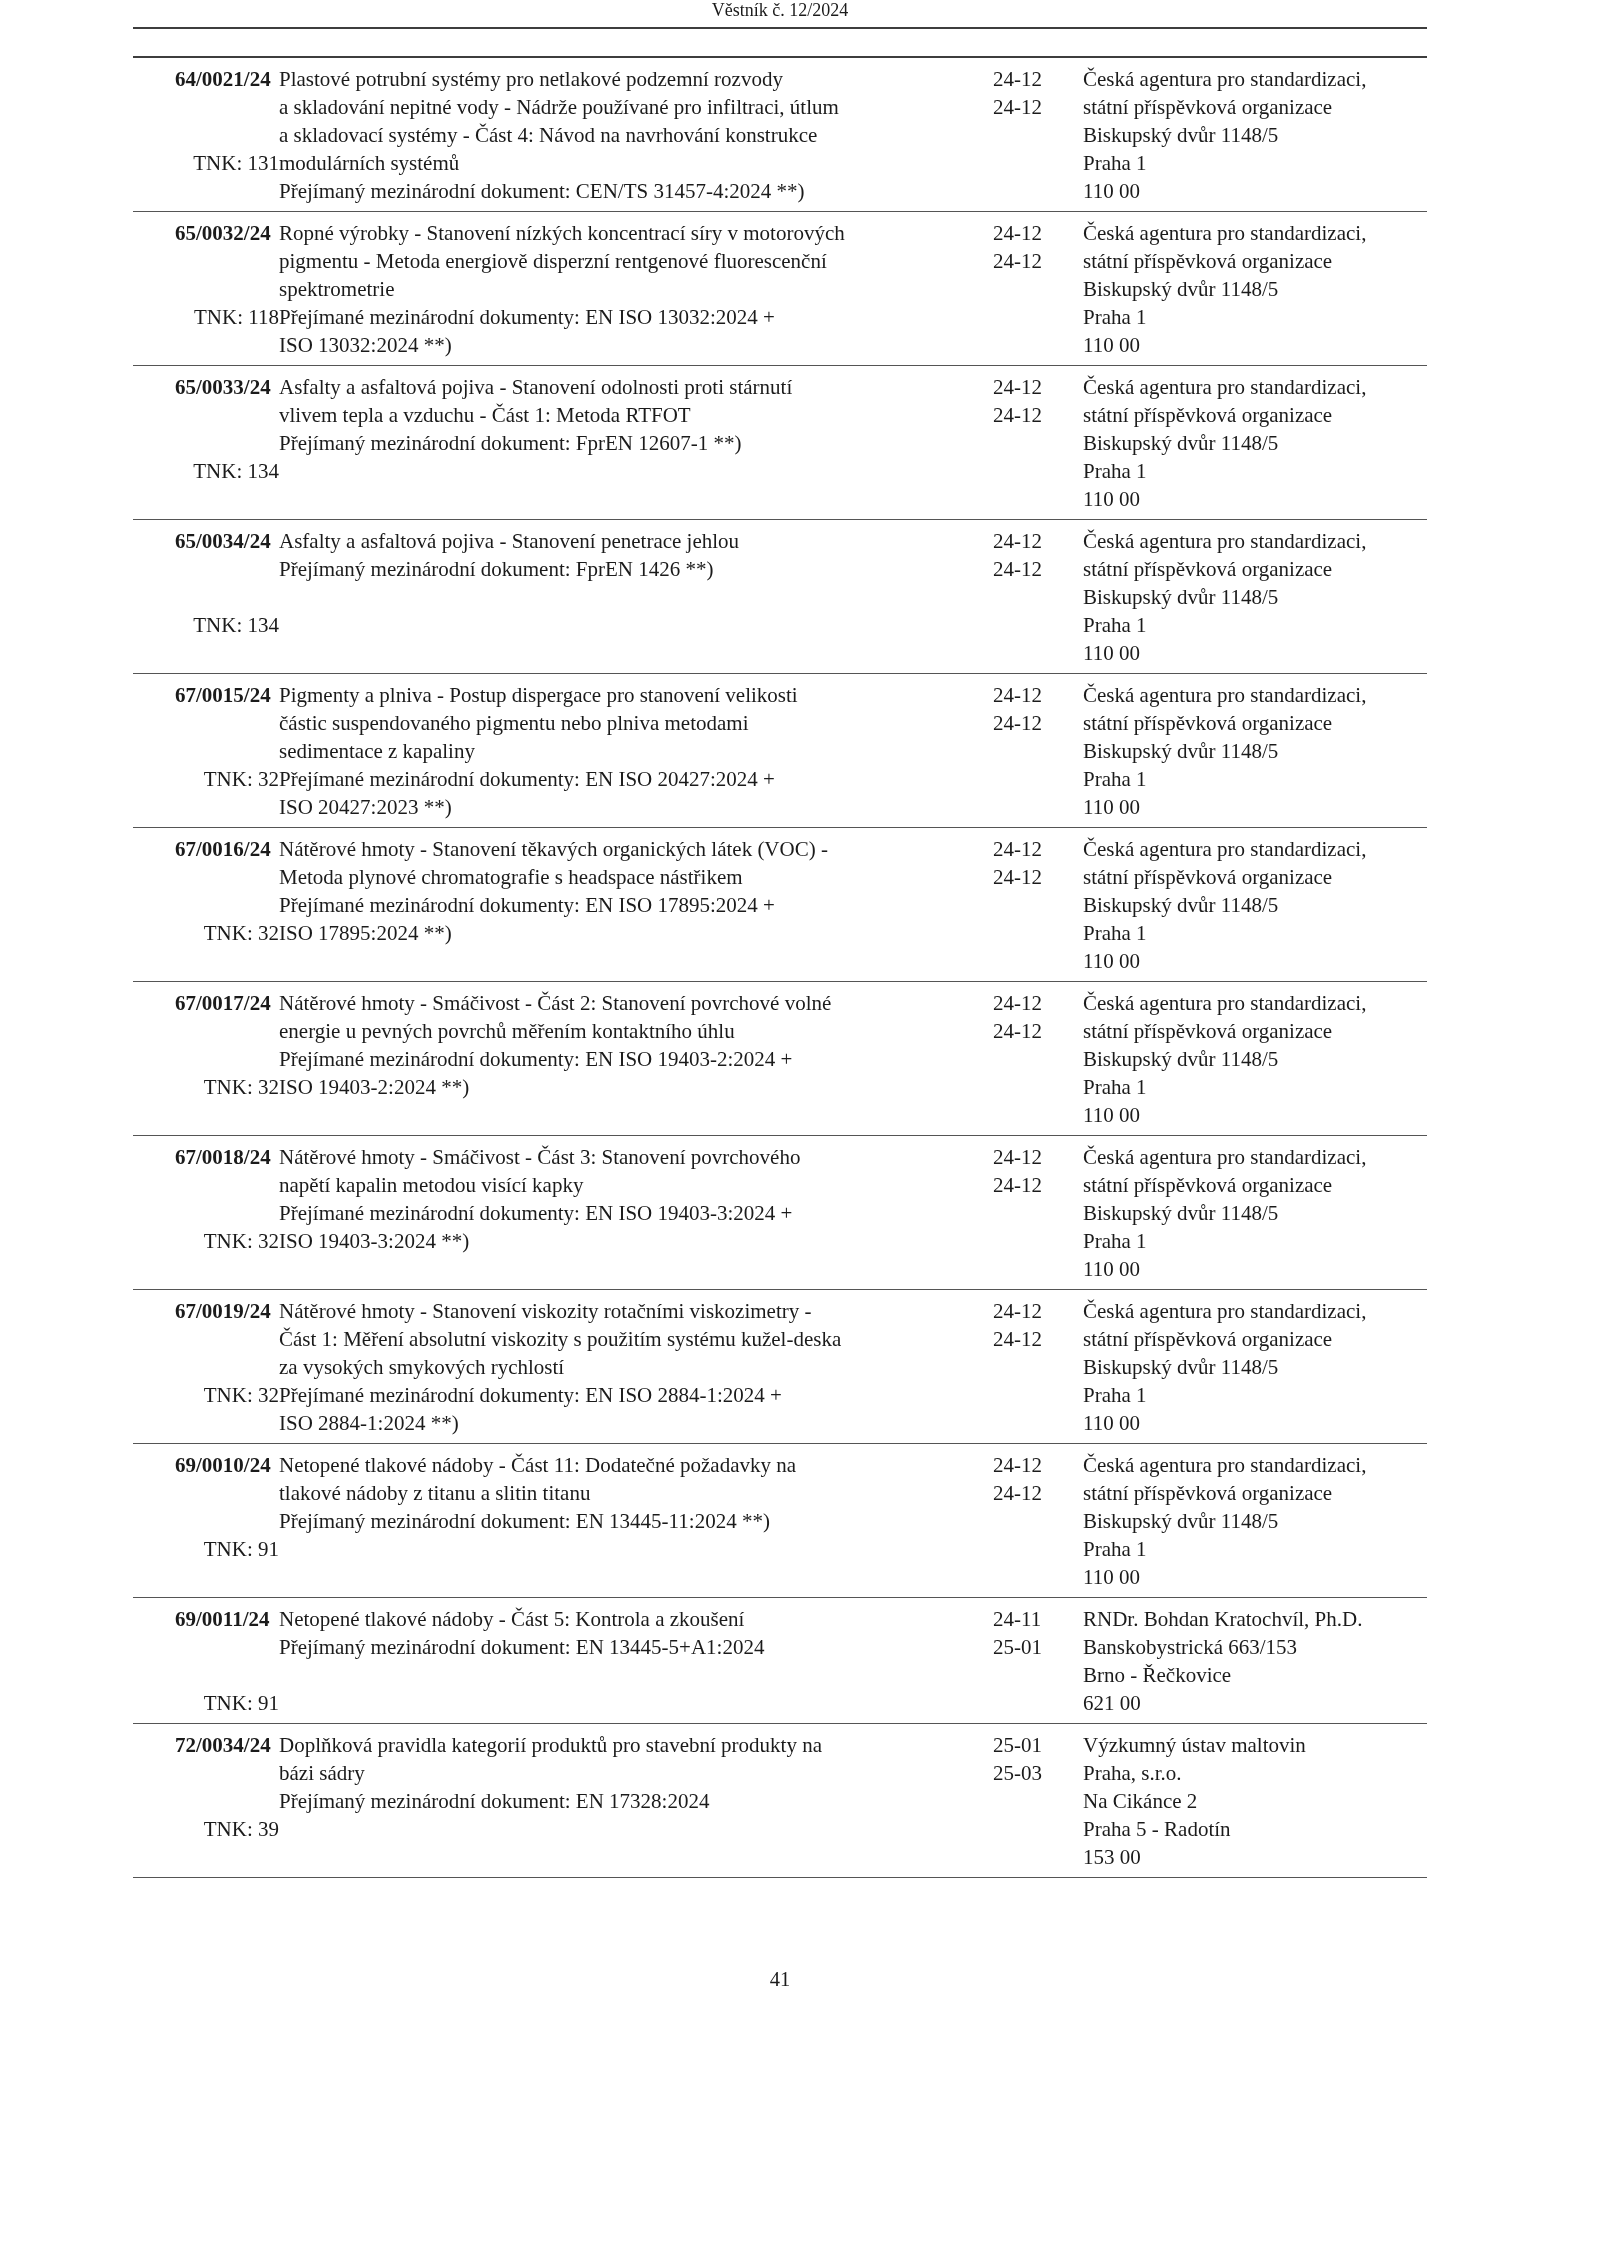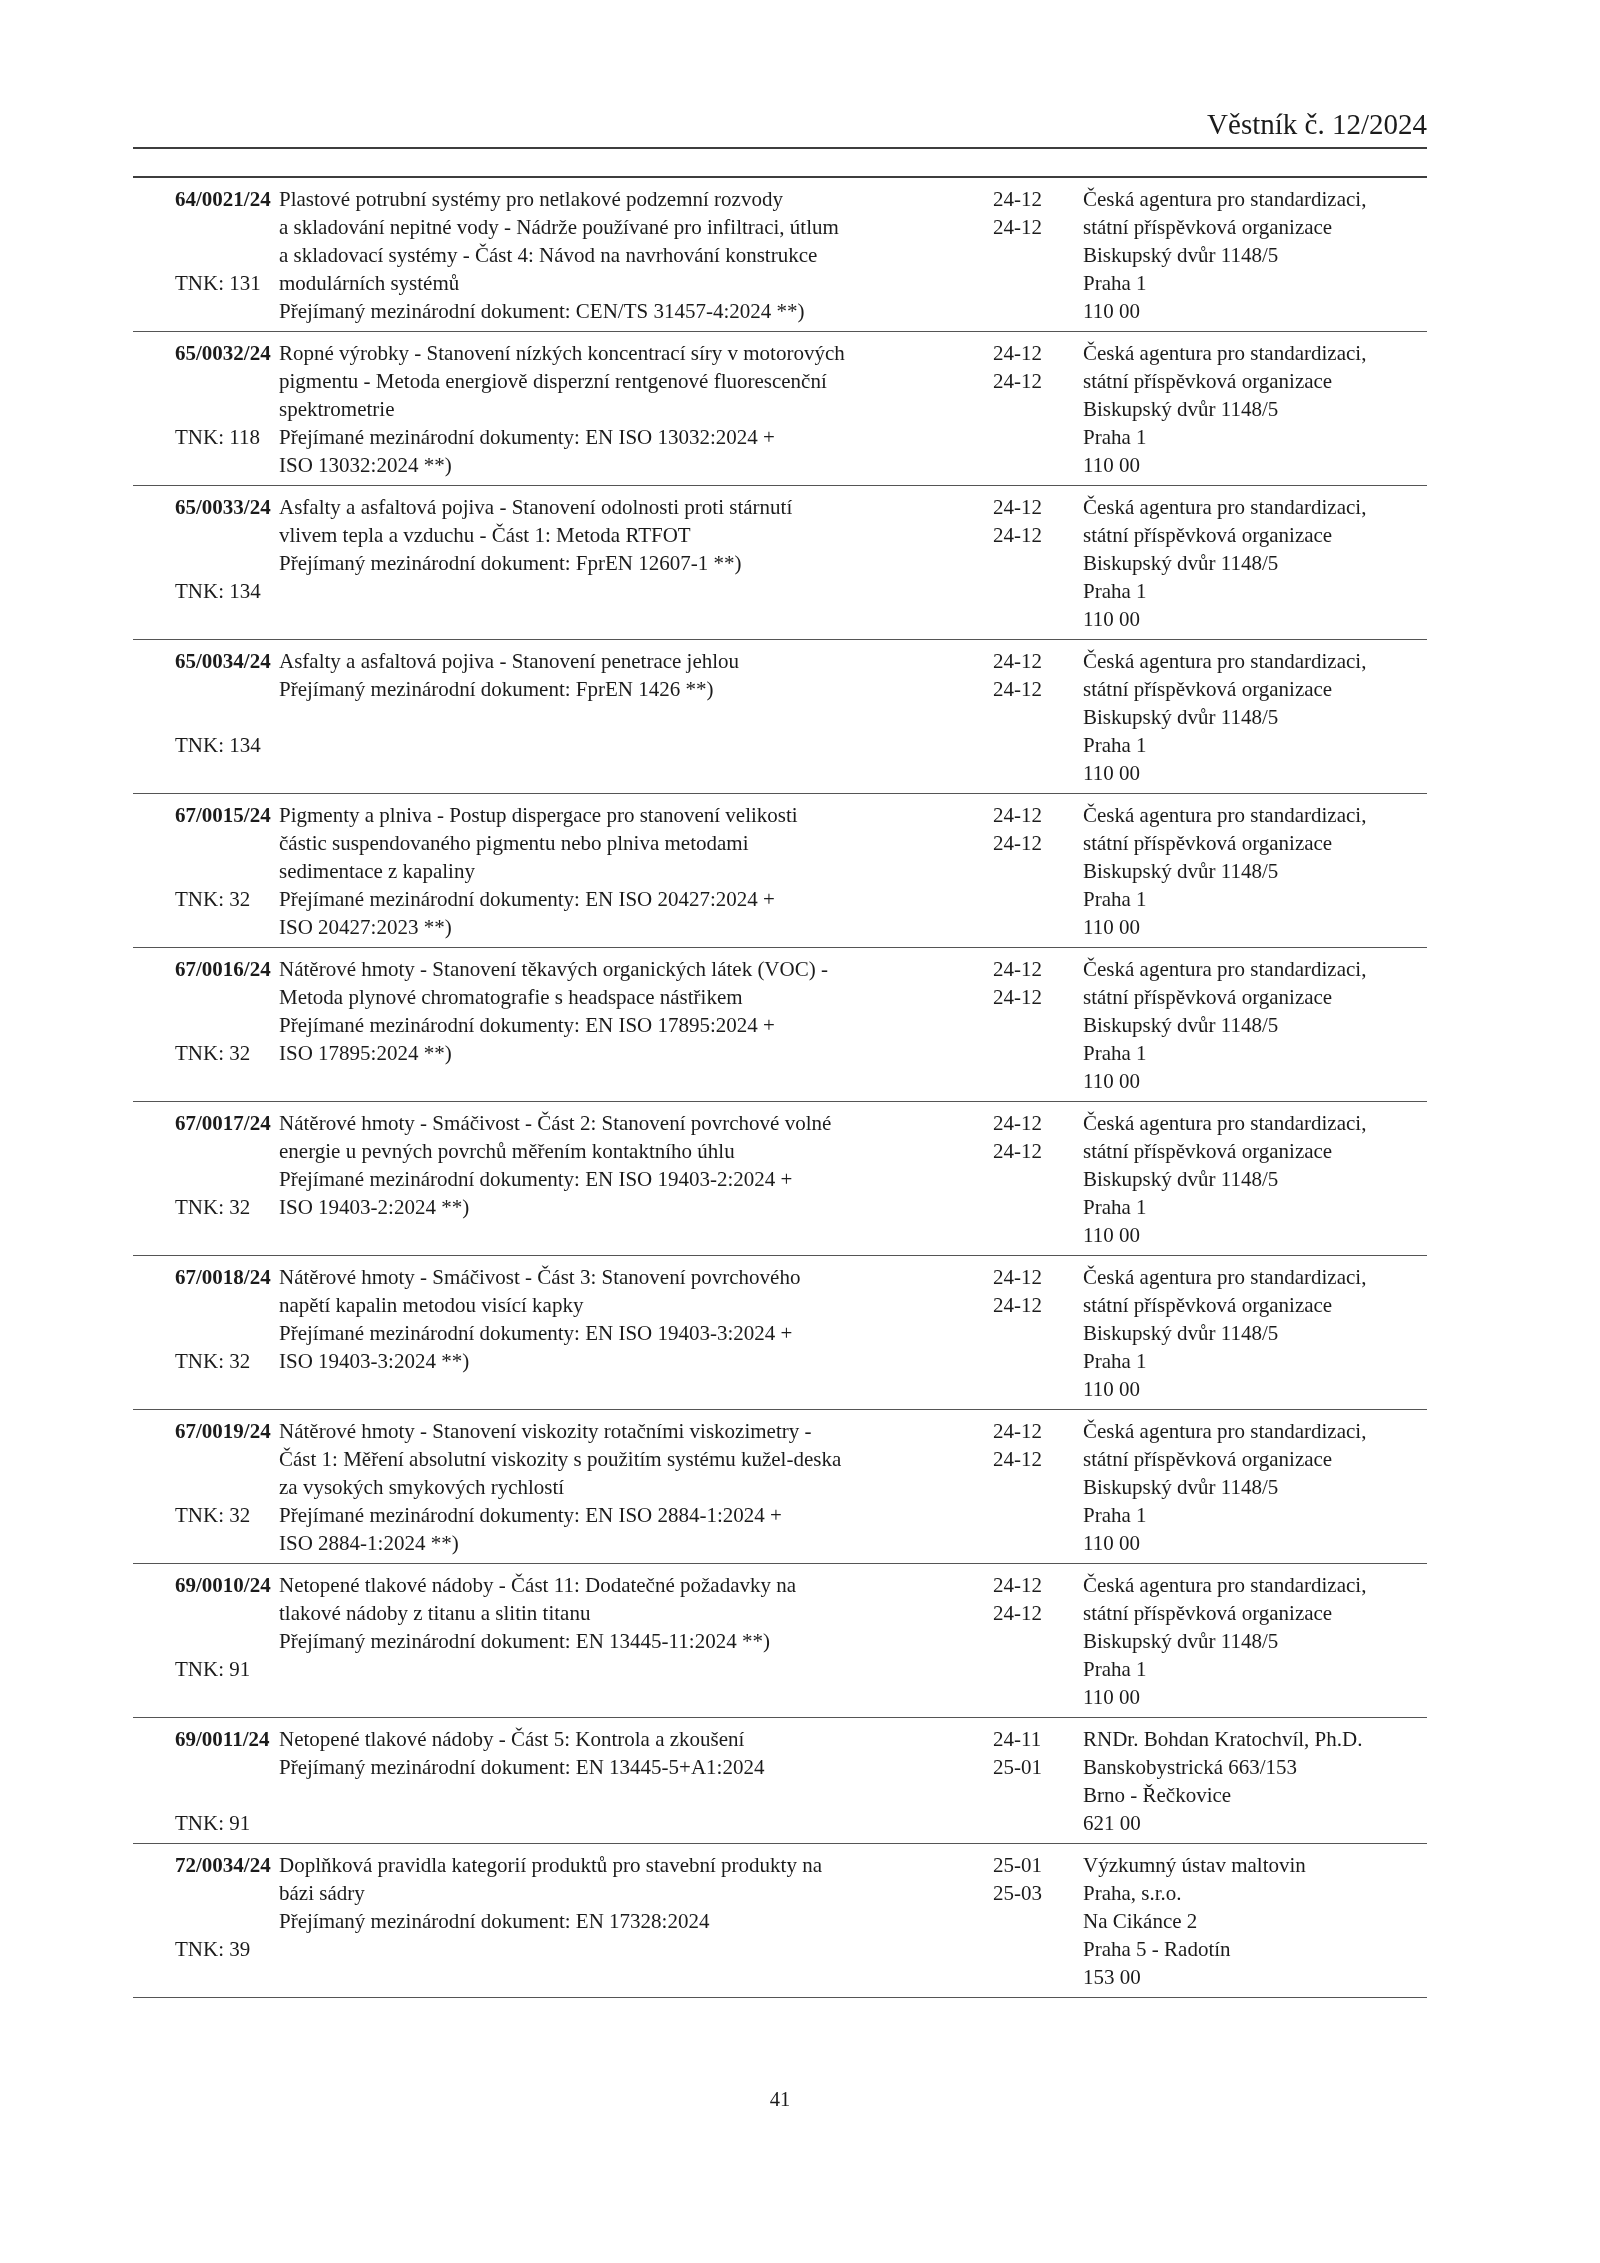--- a/index.html
+++ b/index.html
@@ -13,24 +13,23 @@
     font-family: "Liberation Serif", serif;
     color: #1b1b1b;
     position: relative;
     overflow: hidden;
   }
   .content {
     margin-left: 133px;
     width: 1294px;
   }
   .page-header {
-    padding-top: 108px;
     padding-bottom: 6px;
-    text-align: right;
-    font-size: 29px;
+    text-align: center;
+    font-size: 18px;
     border-bottom: 2.2px solid #3d3d3d;
   }
   .standards-table {
     margin-top: 27px;
     border-top: 2.2px solid #3d3d3d;
   }
   .row {
     display: grid;
     grid-template-columns: 146px 714px 90px 344px;
     padding: 7px 0 6px 0;
@@ -42,20 +41,21 @@
     padding-left: 42px;
     box-sizing: border-box;
   }
   .entry-id {
     font-weight: bold;
     white-space: nowrap;
   }
   .entry-tnk {
     margin-top: 56px; 
     white-space: nowrap;
+    text-align: right;
   }
   .line {
     white-space: nowrap;
   }
   .col-desc { padding-right: 6px; }
   .page-footer {
     margin-top: 90px;
     text-align: center;
     font-size: 20.5px;
   }

